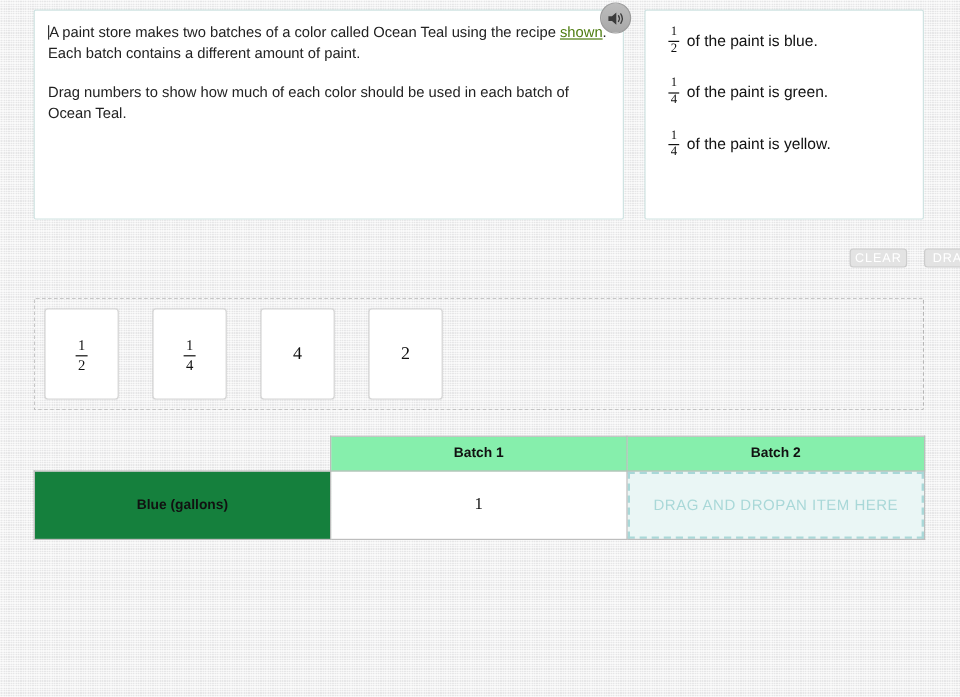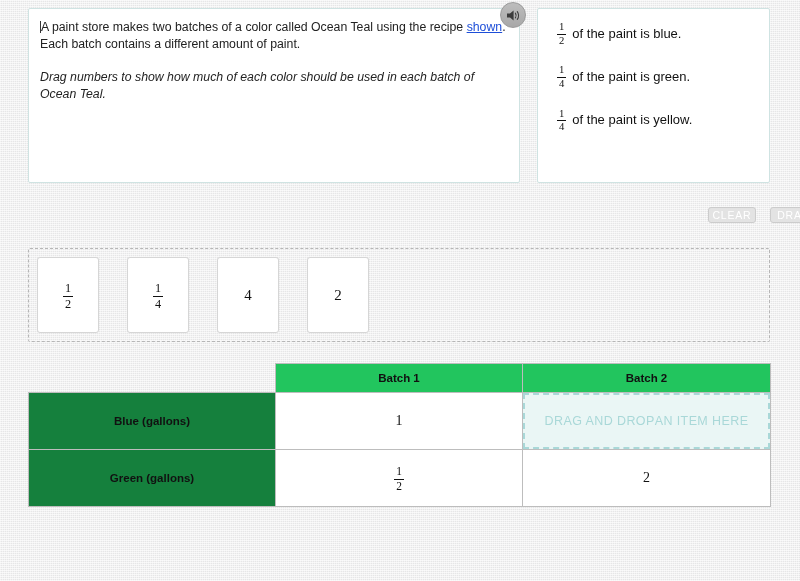--- a/index.html
+++ b/index.html
@@ -29,23 +29,23 @@
   #instruction-panel {
     left: 28px; top: 8px; width: 492px; height: 175px;
     padding: 10px 12px 10px 11px;
   }
   #instruction-panel p {
     margin: 0;
     font-size: 12.3px;
     line-height: 16.5px;
     color: #222;
   }
-  #instruction-panel p.second { margin-top: 17px; font-style: italic; }
+  #instruction-panel p.second { margin-top: 17px; }
   .link {
-    color: #1d4ed8;
+    color: #4d7c0f;
     text-decoration: underline;
     cursor: pointer;
   }
   .caret {
     display: inline-block;
     width: 1px; height: 12px;
     background: #333;
     vertical-align: -2px;
     margin-right: 0px;
   }
@@ -156,21 +156,21 @@
   #answer-table col.c-b2 { width: 248px; }
 
   #answer-table th, #answer-table td {
     border: 1px solid #bdbdbd;
     padding: 0;
     text-align: center;
     vertical-align: middle;
   }
   #answer-table thead th {
     height: 29px;
-    background: #22c55e;
+    background: #86efac;
     font-size: 11.5px;
     font-weight: bold;
     color: #111;
   }
   #answer-table thead th.corner {
     background: transparent;
     border: none;
   }
   td.row-label {
     height: 57px;
@@ -299,29 +299,17 @@
           <span>1</span>
         </td>
         <td class="drop-cell">
           <div class="dropzone">
             <span>DRAG AND DROP</span>
             <span>AN ITEM HERE</span>
           </div>
         </td>
       </tr>
 
-      <tr>
-        <td class="row-label">Green (gallons)</td>
-        <td class="value-cell">
-          <span class="frac">
-            <span class="num">1</span>
-            <span class="den">2</span>
-          </span>
-        </td>
-        <td class="value-cell">
-          <span>2</span>
-        </td>
-      </tr>
 
     </tbody>
   </table>
 
 </div>
 
 </body></html>

